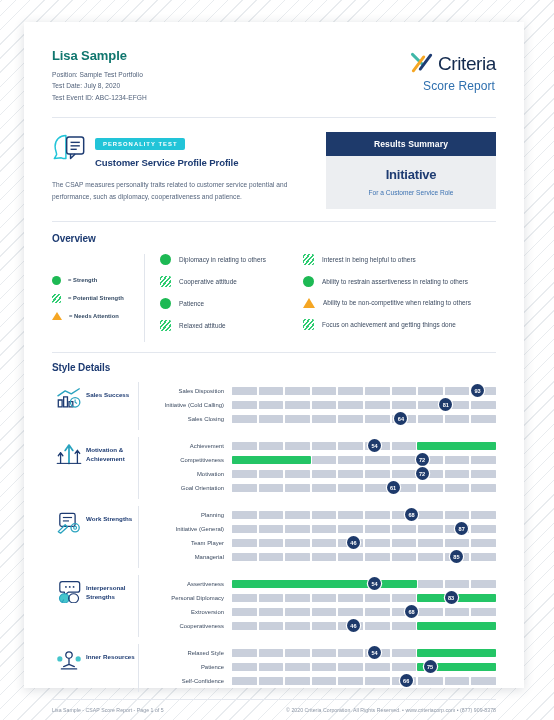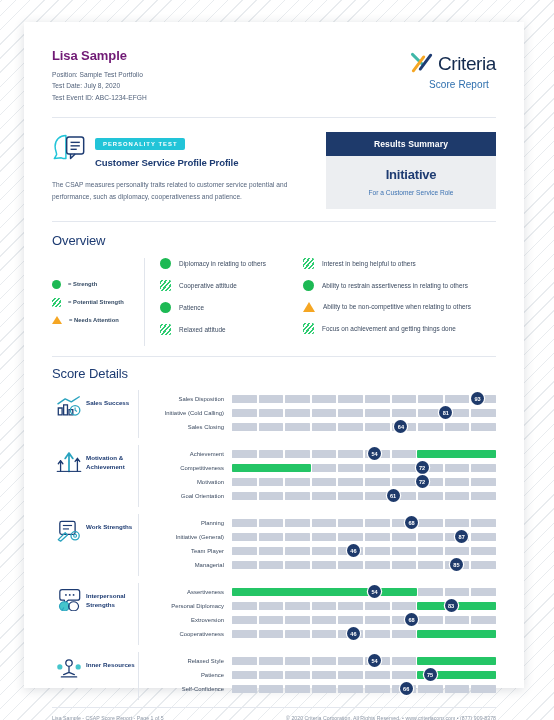--- a/index.html
+++ b/index.html
@@ -49,45 +49,45 @@
   
   .header {
     display: flex;
     justify-content: space-between;
     align-items: flex-start;
     padding-bottom: 14px;
   }
   .cand-name {
     font-size: 13px;
     font-weight: bold;
-    color: #701a75;
+    color: #0f766e;
     letter-spacing: -0.1px;
     margin-bottom: 6px;
   }
   .cand-line {
     font-size: 6.6px;
     color: #51617a;
     line-height: 1.72;
     letter-spacing: 0.05px;
   }
   .logo-wrap { text-align: right; padding-top: 2px; }
   .logo-row { display: flex; align-items: center; justify-content: flex-end; }
   .logo-mark { width: 26px; height: 26px; margin-right: 3px; }
   .logo-word {
     font-size: 19px;
     color: #132a4e;
     letter-spacing: -0.4px;
     line-height: 1;
   }
   .logo-sub {
-    font-size: 10px;
+    font-size: 12px;
     color: #2e6fae;
     letter-spacing: 0.1px;
     margin-top: 3px;
-    margin-right: 7px;
+    margin-right: 1px;
   }
   .hrule { height: 1px; background: #e3e7ee; }
 
   
   .test-block {
     display: flex;
     justify-content: space-between;
     padding-top: 14px;
     padding-bottom: 12px;
   }
@@ -140,22 +140,22 @@
     letter-spacing: -0.2px;
   }
   .summary-sub {
     font-size: 6.6px;
     color: #3e73b2;
     margin-top: 7px;
   }
 
   
   .section-title {
-    font-size: 13px;
-    font-weight: normal;
+    font-size: 10px;
+    font-weight: bold;
     color: #1d3b72;
     letter-spacing: -0.1px;
   }
   .overview { padding-top: 11px; padding-bottom: 10px; }
   .ov-body { display: flex; margin-top: 10px; }
   .ov-legend {
     width: 92px;
     flex: 0 0 92px;
     padding-top: 22px;
   }
@@ -431,21 +431,21 @@
             <span class="ov-label">Focus on achievement and getting things done</span>
           </div>
         </div>
       </div>
     </div>
   </div>
 
   <div class="hrule"></div>
 
   <div class="scores">
-    <div class="section-title">Score Details</div>
+    <div class="section-title">Style Details</div>
     <div class="groups" id="groups-container">
         <div class="group">
           <div class="grp-icon-box">
             <span class="grp-icon"><svg viewBox="0 0 34 30">
                 <path d="M3 26 L3 17 L8 17 L8 26 Z" fill="none" stroke="#1d3b72" stroke-width="1.7"></path>
                 <path d="M10 26 L10 13 L15 13 L15 26 Z" fill="none" stroke="#1d3b72" stroke-width="1.7"></path>
                 <path d="M17 26 L17 19 L22 19 L22 26 Z" fill="none" stroke="#1d3b72" stroke-width="1.7"></path>
                 <path d="M2 12 L12 5 L20 9 L31 2" fill="none" stroke="#2aa3bf" stroke-width="1.8" stroke-linejoin="round"></path>
                 <circle cx="25" cy="20" r="6.2" fill="none" stroke="#2aa3bf" stroke-width="1.7"></circle>
                 <path d="M25 16.5 L25 20 L27.5 21.5" fill="none" stroke="#2aa3bf" stroke-width="1.5"></path>

